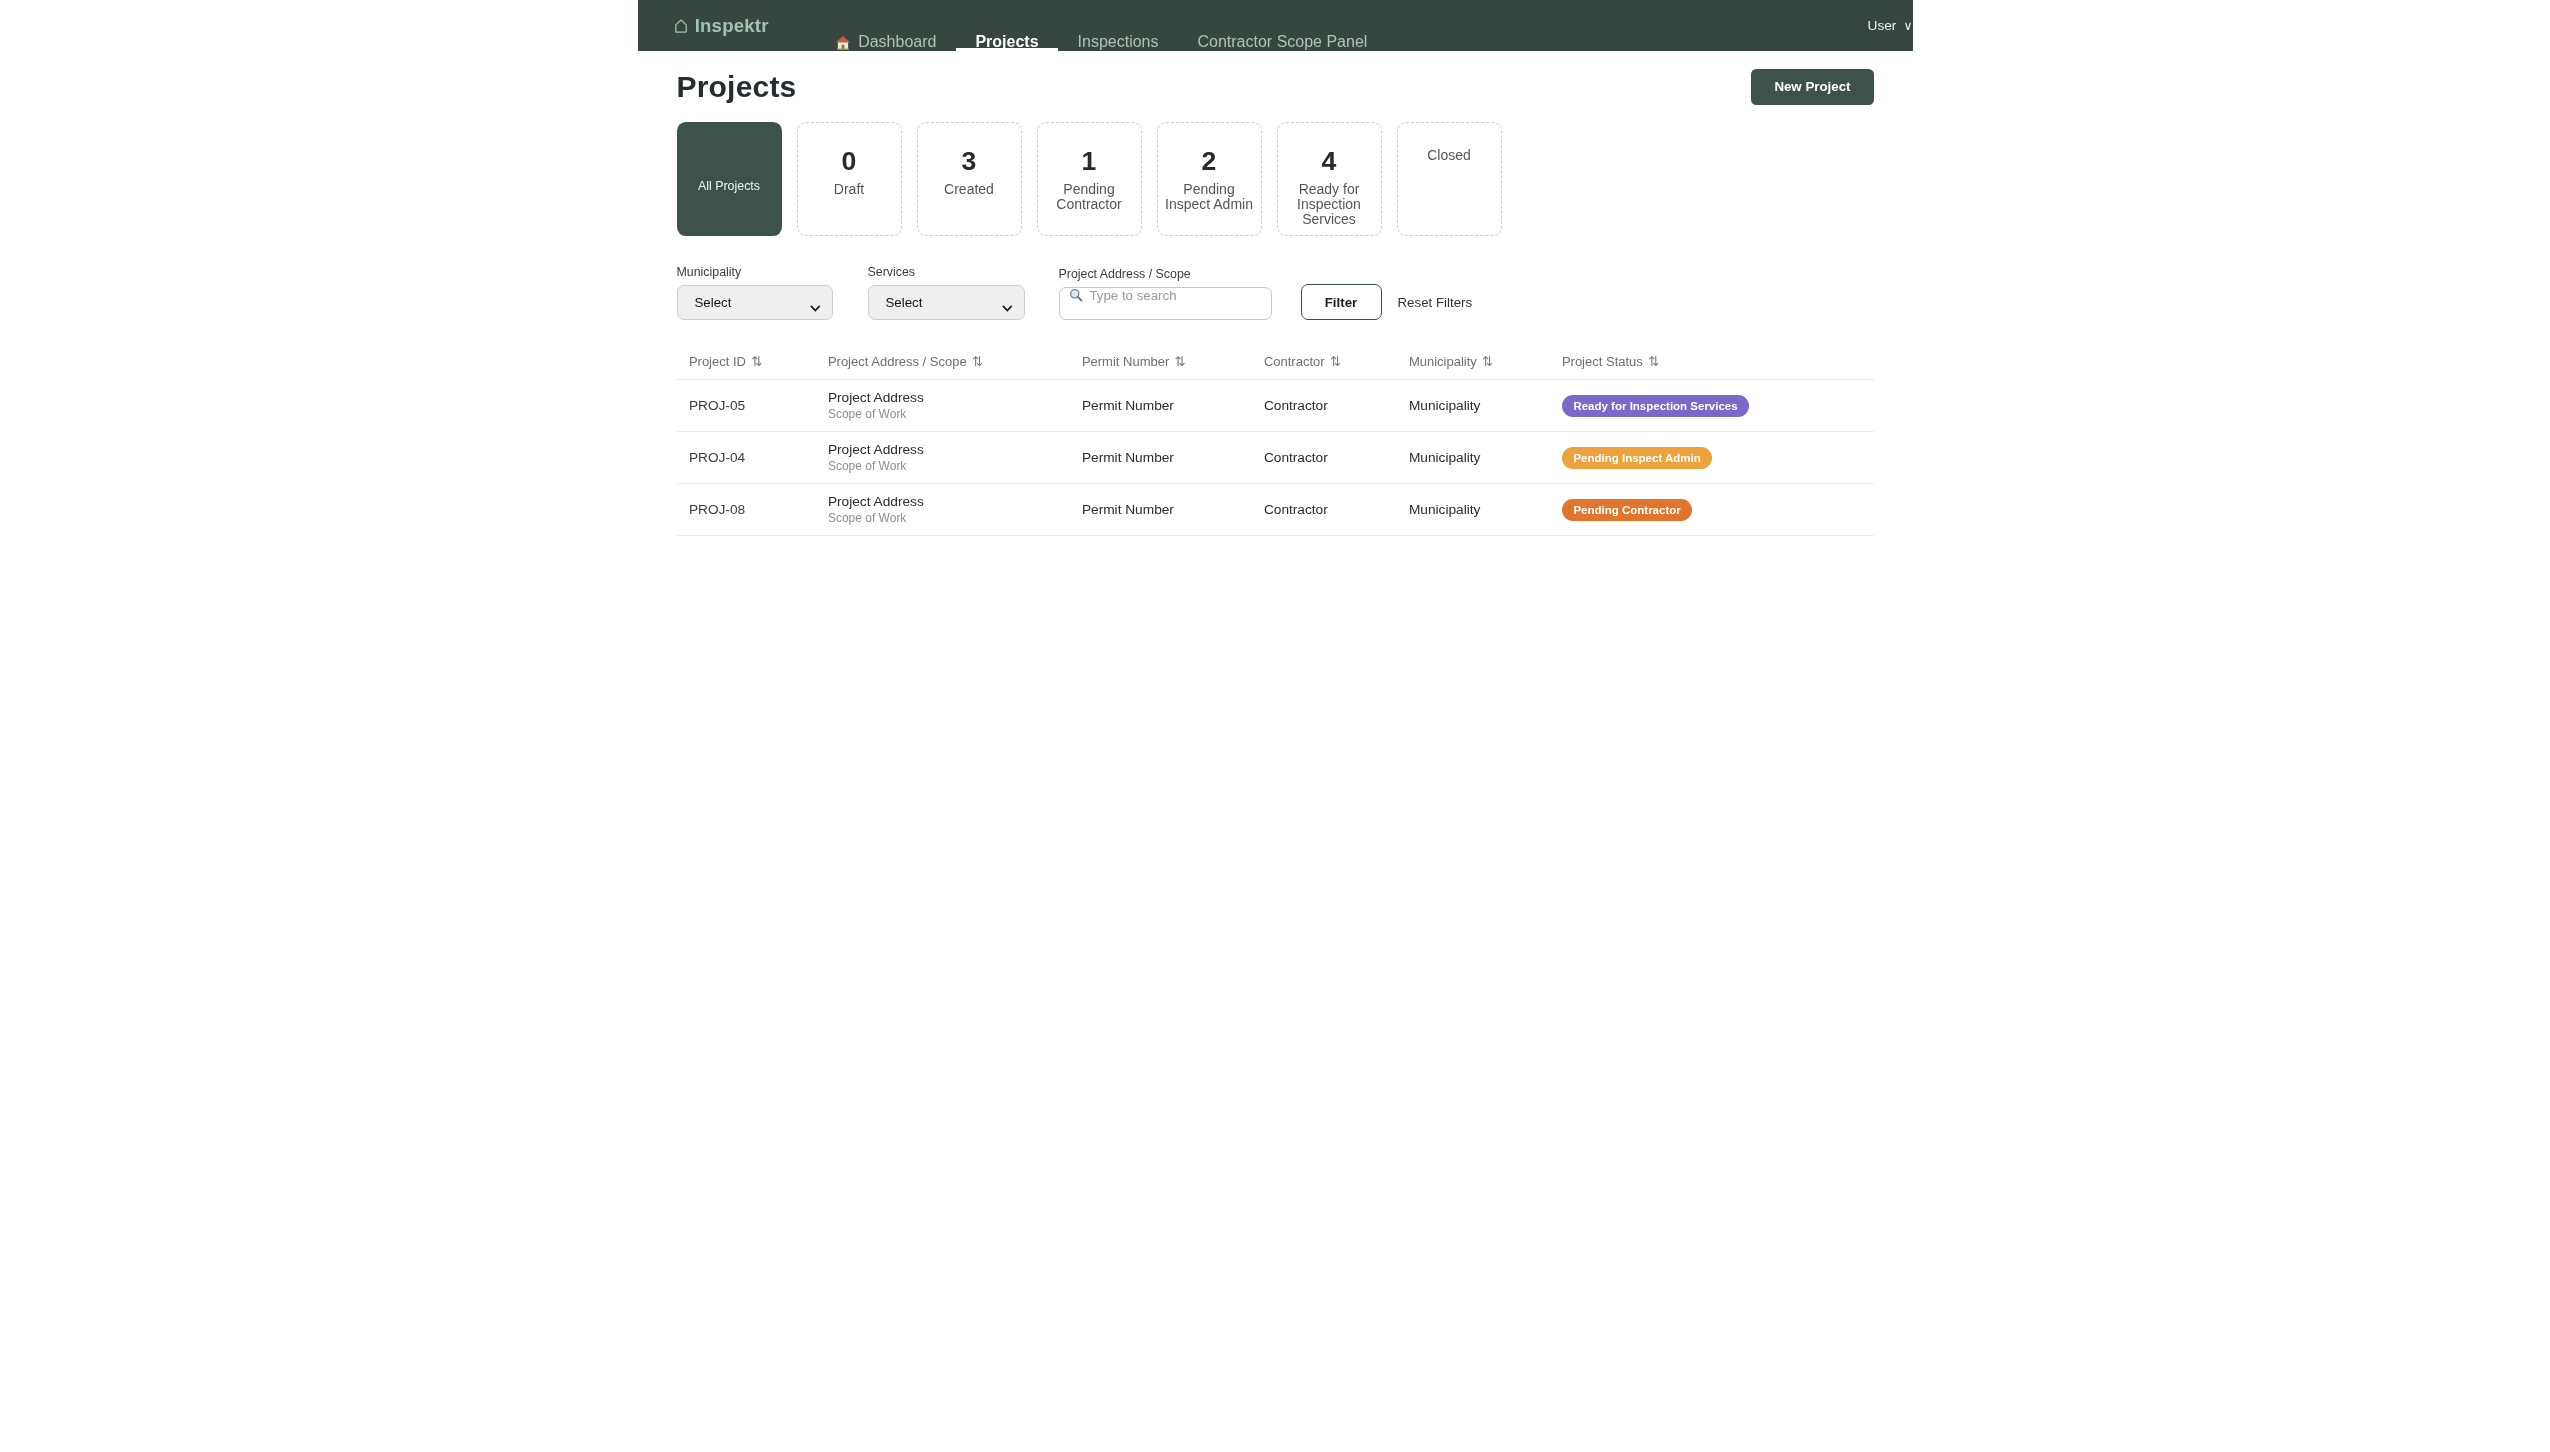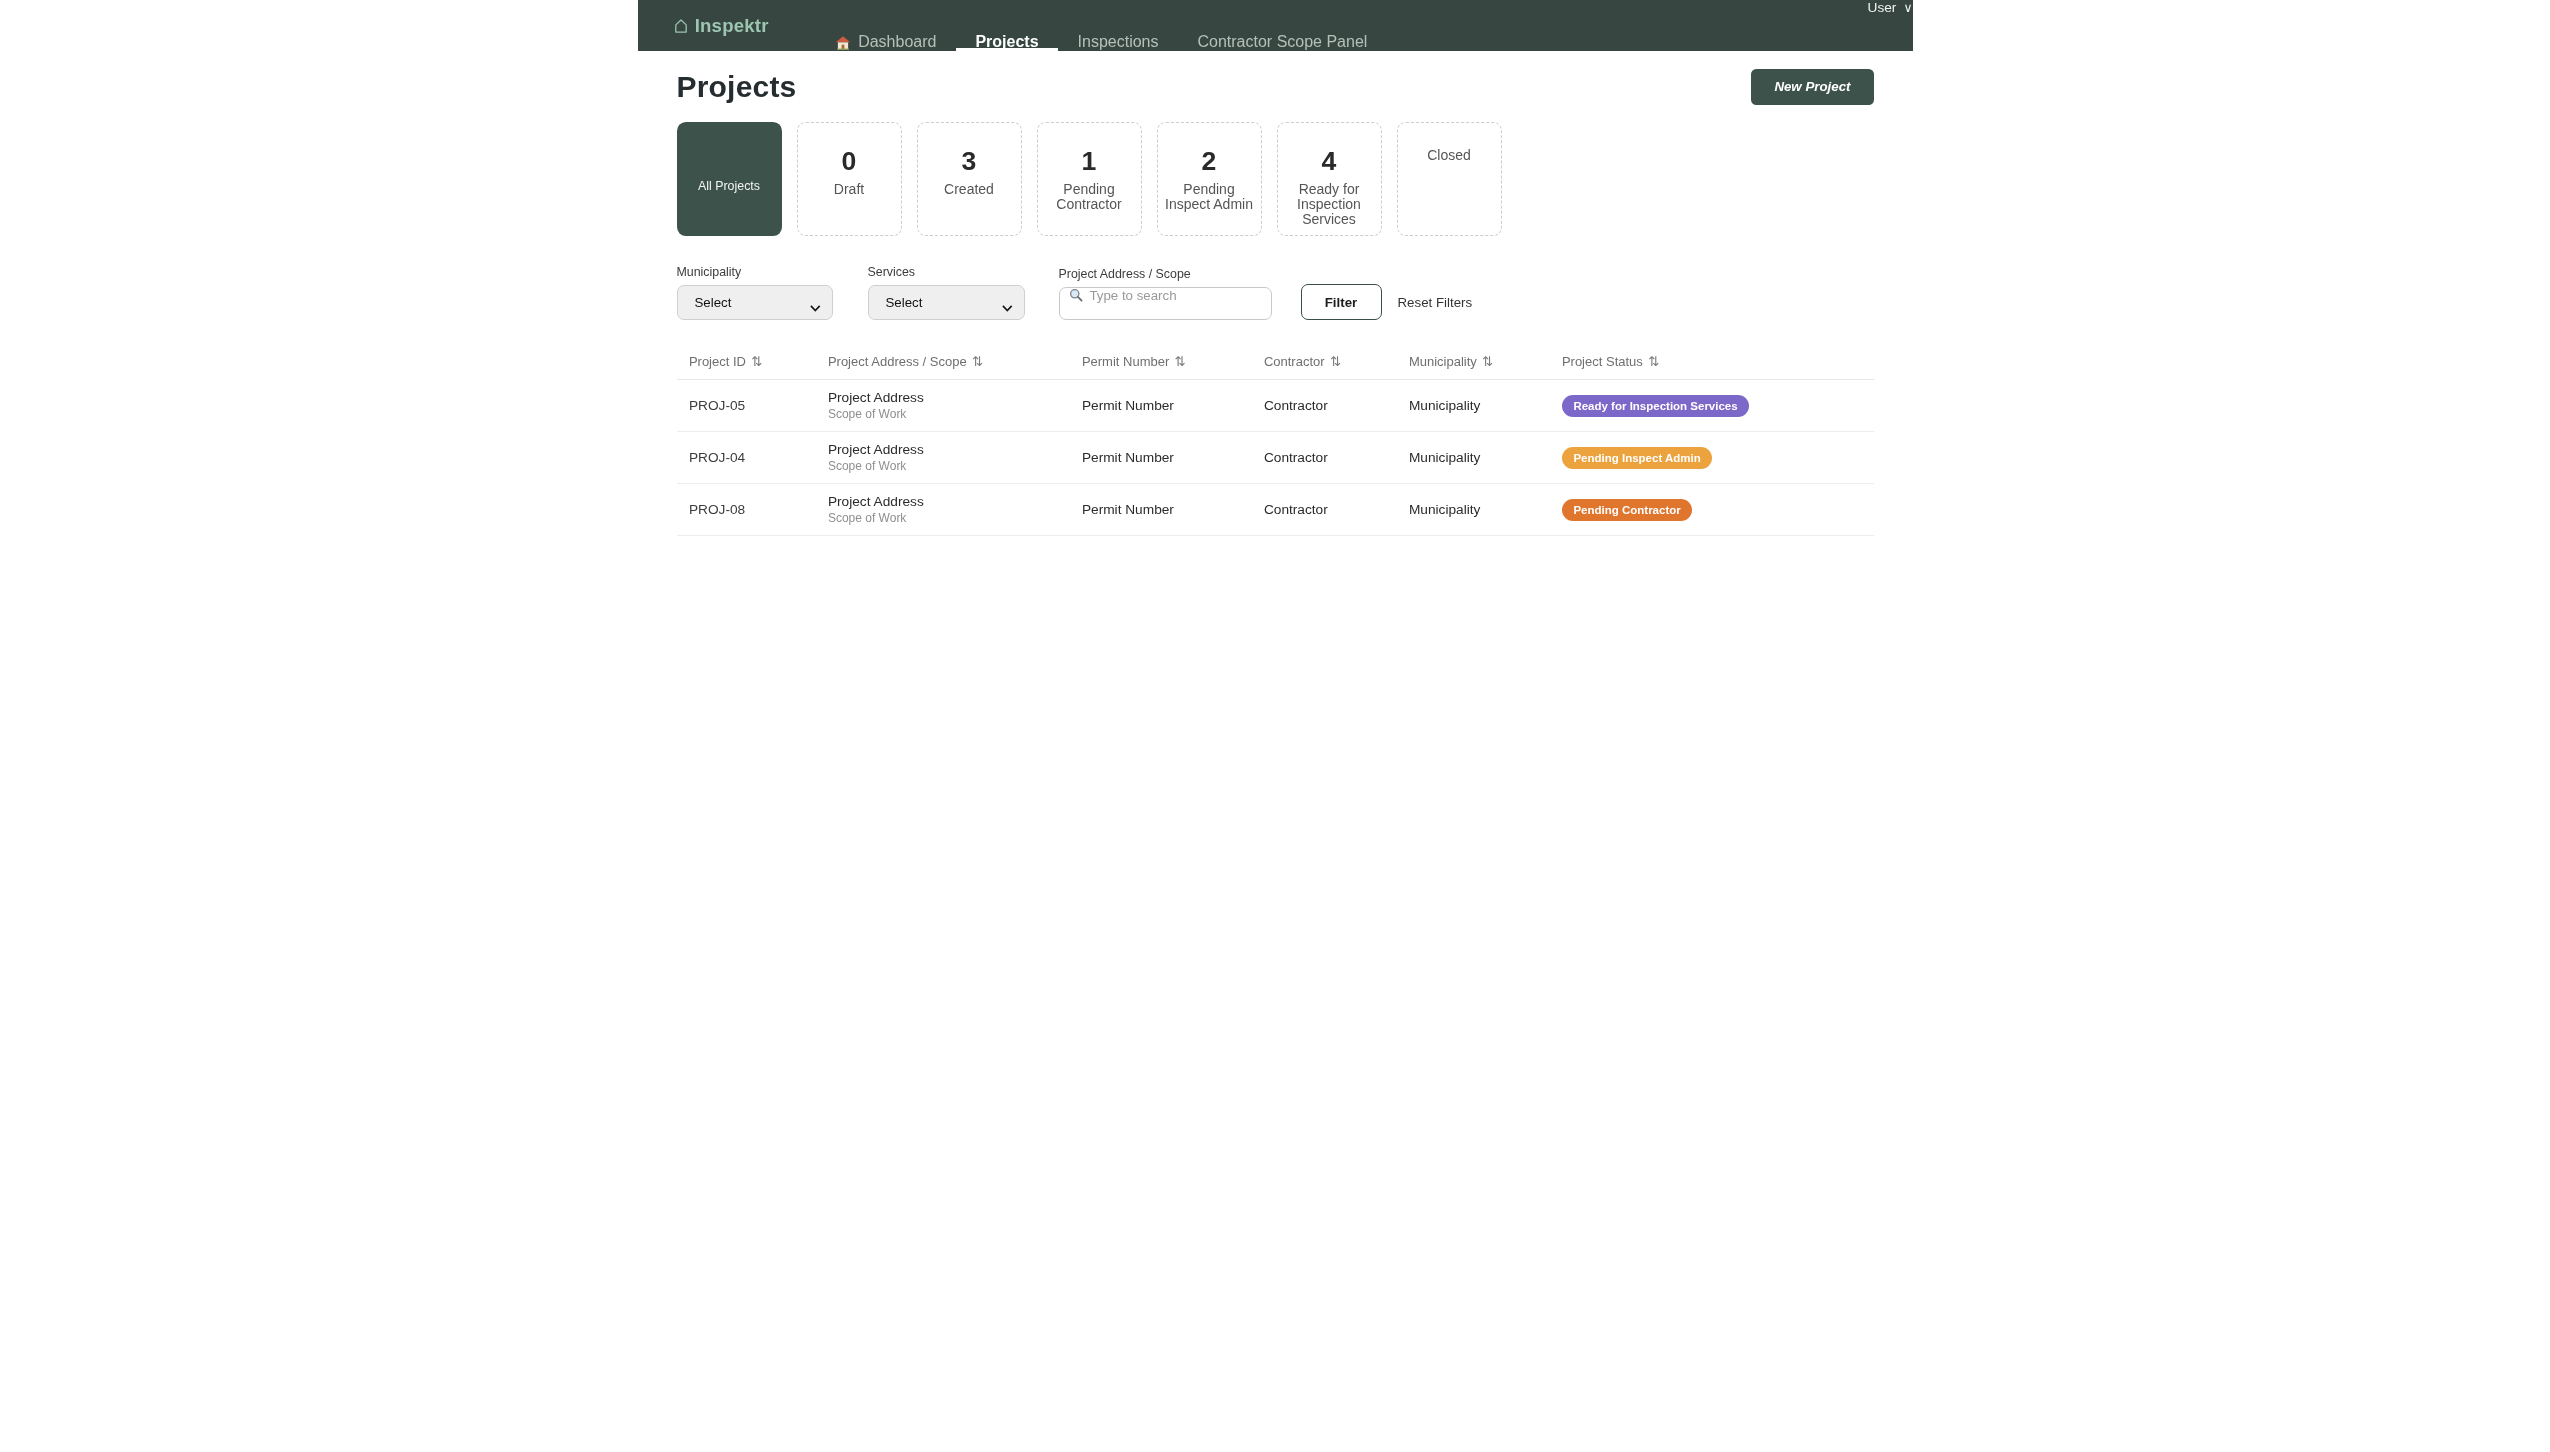--- a/index.html
+++ b/index.html
@@ -19,35 +19,34 @@
   .nav { display: flex; align-items: stretch; margin-left: 47px; }
   .nav-item {
     position: relative; display: flex; align-items: flex-end; gap: 7px;
     padding: 0 19.5px; font-size: 16px; color: #b5c1b8; cursor: pointer;
   }
   .nav-item.active { color: #ffffff; font-weight: bold; }
   .tab-underline {
     position: absolute; left: 0; right: 0; bottom: 0; height: 3.5px; background: #ffffff;
   }
   .user-menu {
-    margin-left: auto; display: flex; align-items: flex-start; gap: 7px;
+    margin-left: auto; display: flex; align-items: center; gap: 7px;
     color: #f2f4f3; font-size: 13.7px; cursor: pointer;
   }
   .user-caret { font-size: 12.4px; }
 
   
   .main { padding: 0 39px; }
 
   .title-row { margin-top: 17.7px; display: flex; align-items: center; justify-content: space-between; }
   .page-title { font-size: 30px; font-weight: bold; color: #262d30; letter-spacing: 0.2px; }
   .btn-primary {
     background: #3e524c; color: #ffffff; font-weight: bold; font-size: 13.3px;
     border: none; border-radius: 5.3px; padding: 10.6px 23px; cursor: pointer;
     font-family: "Liberation Sans", sans-serif;
-    font-style: italic;
   }
 
   
   .cards { margin-top: 17px; display: flex; gap: 15px; }
   .card {
     width: 105px; height: 114px; background: #ffffff;
     border: 0.9px dashed #cccccc; border-radius: 8.9px;
     display: flex; flex-direction: column; align-items: center;
     padding: 21px 5.3px 0 5.3px; cursor: pointer; text-align: center;
   }

